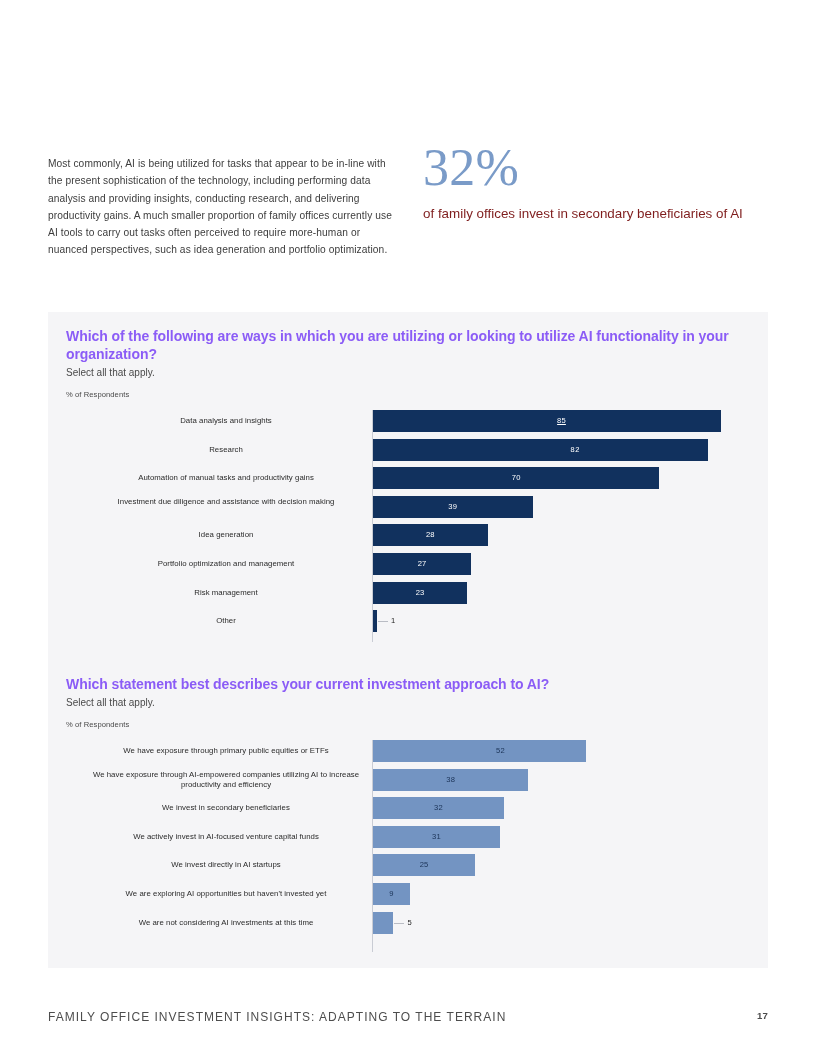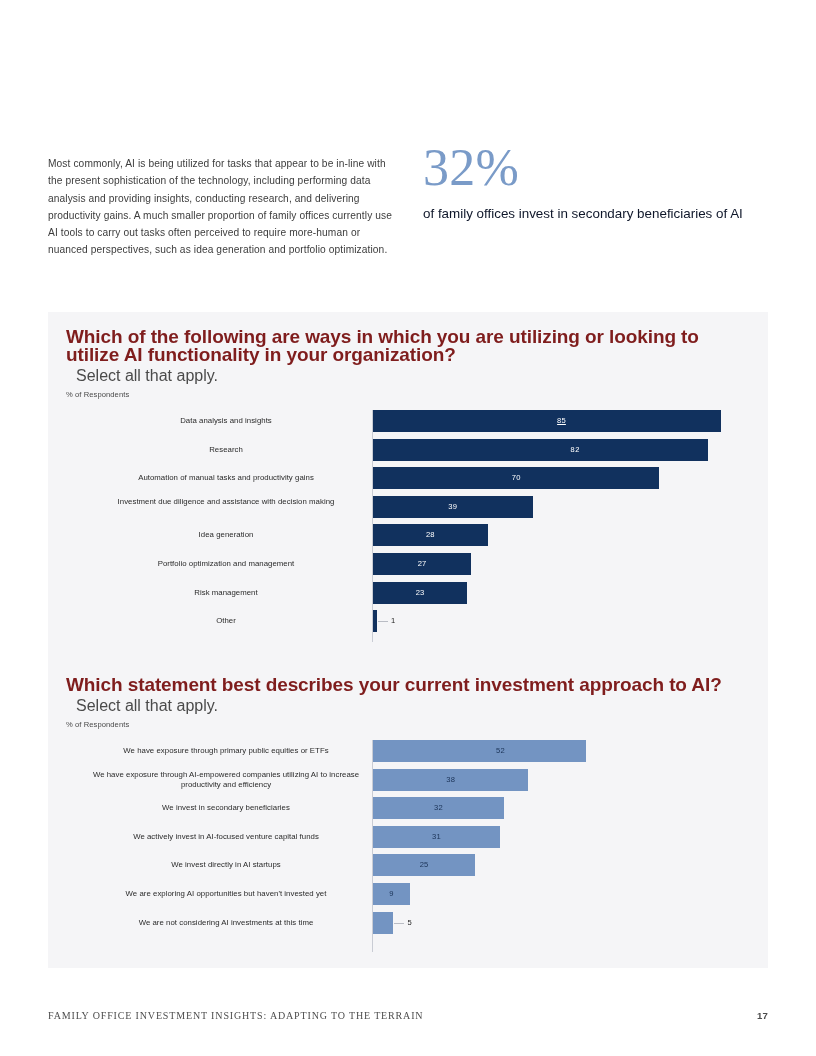--- a/index.html
+++ b/index.html
@@ -38,53 +38,53 @@
     font-size: 52px;
     line-height: 56px;
     color: #7a9bc8;
     letter-spacing: 0.005em;
     font-weight: 400;
   }
   #stat-caption {
     margin-top: 8px;
     font-size: 13.4px;
     line-height: 20px;
-    color: #0f172a;
+    color: #7f1d1d;
   }
 
   
   #panel {
     position: absolute;
     left: 48px;
     top: 312px;
     width: 720px;
     height: 656px;
     background: #f5f5f7;
   }
 
   .chart-block { position: absolute; left: 0; width: 100%; }
   #chart-block-1 { top: 0; }
   #chart-block-2 { top: 348px; }
 
   .q-title {
     position: absolute;
     left: 18px;
-    font-size: 19px;
+    font-size: 14px;
     font-weight: bold;
-    color: #7f1d1d;
+    color: #8b5cf6;
     line-height: 17.6px;
     letter-spacing: -0.005em;
   }
   #q-title-1 { top: 16px; width: 672px; }
   #q-title-2 { top: 16px; width: 672px; }
 
   .q-sub {
     position: absolute;
-    left: 28px;
-    font-size: 16px;
+    left: 18px;
+    font-size: 10px;
     color: #4a4a4a;
   }
   #q-sub-1 { top: 55px; }
   #q-sub-2 { top: 37px; }
 
   .axis-caption {
     position: absolute;
     left: 18px;
     font-size: 7.6px;
     color: #4a4a4a;
@@ -172,25 +172,24 @@
     position: absolute;
     left: 48px;
     top: 1010px;
     width: 720px;
     height: 14px;
   }
   #footer-title {
     position: absolute;
     left: 0;
     top: 0;
-    font-size: 10px;
+    font-size: 12px;
     letter-spacing: 0.085em;
     color: #4d4d4d;
     text-transform: uppercase;
-    font-family: Liberation Serif, serif;
   }
   #footer-page {
     position: absolute;
     right: 0;
     top: 0;
     font-size: 9.6px;
     color: #4d4d4d;
     font-weight: bold;
     letter-spacing: 0.02em;
   }

